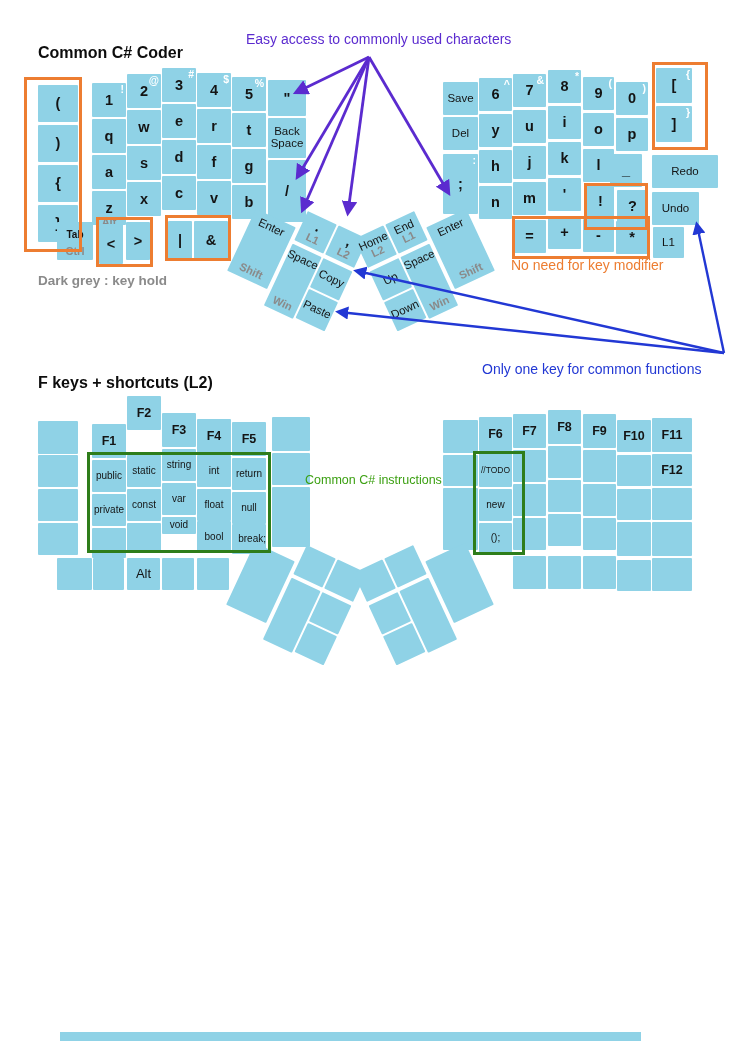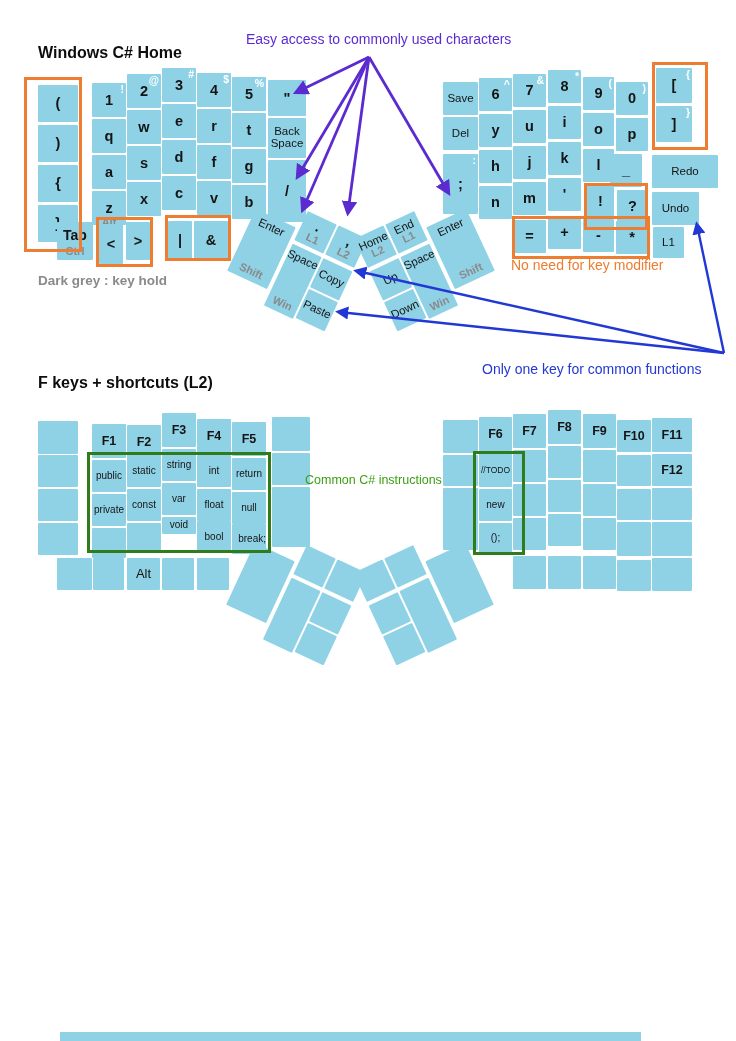--- a/index.html
+++ b/index.html
@@ -10,21 +10,21 @@
   .main{font-weight:bold;font-size:14.5px;color:#141414;white-space:pre-line;text-align:center;line-height:1.03;}
   .word>.main{font-weight:normal;font-size:11.5px;}
   .kw>.main{font-weight:normal;font-size:10px;}
   .tiny>.main{font-weight:normal;font-size:8.5px;}
   .fkey>.main{font-weight:bold;font-size:12.5px;}
   .mid>.main{font-weight:normal;font-size:13px;}
   .sup{position:absolute;top:0px;right:2px;font-weight:bold;font-size:10.5px;color:#ffffff;line-height:1.15;}
   .hold{position:absolute;left:0;right:0;bottom:-3px;text-align:center;font-weight:bold;
         font-size:11px;color:#8a8a8a;line-height:1;}
   .tab{padding-bottom:12px;}
-  .tab>.main{font-size:14px;}
+  .tab>.main{font-size:10px;}
   .tab>.hold{bottom:3px;}
   .tallk{flex-direction:column;justify-content:flex-start;padding-top:5px;}
   .tallk>.hold{bottom:4px;}
   .stack{flex-direction:column;}
   .stack>.hold{position:static;margin-top:0;}
   .cluster{position:absolute;z-index:1;transform-origin:50% 50%;}
   .box{position:absolute;box-sizing:border-box;z-index:3;background:transparent;}
   .box.orange{border:3px solid #ed7d31;}
   .box.green{border:3px solid #2e7d1a;}
   .bar{position:absolute;background:#8fd2e6;z-index:1;}
@@ -35,21 +35,21 @@
   #note-purple{left:246px;top:31px;font-size:14px;color:#5b2bcf;}
   #legend{left:38px;top:273px;font-size:13.5px;font-weight:bold;color:#8a8a8a;}
   #note-orange{left:511px;top:255px;font-size:14px;color:#ed7d31;line-height:21px;}
   #note-blue{left:482px;top:361px;font-size:14px;color:#2238d4;}
   #note-green{left:305px;top:473px;font-size:12.5px;color:#3ca012;}
 </style>
 </head>
 <body>
 
 <div class="page" id="canvas">
-  <div class="note" id="title">Windows C# Home</div>
+  <div class="note" id="title">Common C# Coder</div>
   <div class="note" id="note-purple">Easy access to commonly used characters</div>
   <div class="note" id="legend">Dark grey : key hold</div>
   <div class="note" id="note-orange">
     <div>No need for key modifier</div>
   </div>
   <div class="note" id="note-blue">Only one key for common functions</div>
   <div class="note" id="layer2-title">F keys + shortcuts (L2)</div>
   <div class="note" id="note-green">Common C# instructions</div>
 <div class="key" style="left: 38px; top: 85px; width: 40px; height: 37px;">
       <span class="main">(</span>
@@ -266,21 +266,21 @@
     <div class="key fkey" style="left: 92px; top: 424px; width: 34px; height: 34px;">
       <span class="main">F1</span>
     </div>
     <div class="key kw" style="left: 92px; top: 460px; width: 34px; height: 32px;">
       <span class="main">public</span>
     </div>
     <div class="key kw" style="left: 92px; top: 494px; width: 34px; height: 32px;">
       <span class="main">private</span>
     </div>
     <div class="key blank" style="left: 92px; top: 528px; width: 34px; height: 30px;"></div>
-    <div class="key fkey" style="left: 127px; top: 425px; width: 34px; height: 34px;">
+    <div class="key fkey" style="left: 127px; top: 396px; width: 34px; height: 34px;">
       <span class="main">F2</span>
     </div>
     <div class="key kw" style="left: 127px; top: 455px; width: 34px; height: 32px;">
       <span class="main">static</span>
     </div>
     <div class="key kw" style="left: 127px; top: 489px; width: 34px; height: 32px;">
       <span class="main">const</span>
     </div>
     <div class="key blank" style="left: 127px; top: 523px; width: 34px; height: 30px;"></div>
     <div class="key fkey" style="left: 162px; top: 413px; width: 34px; height: 34px;">

